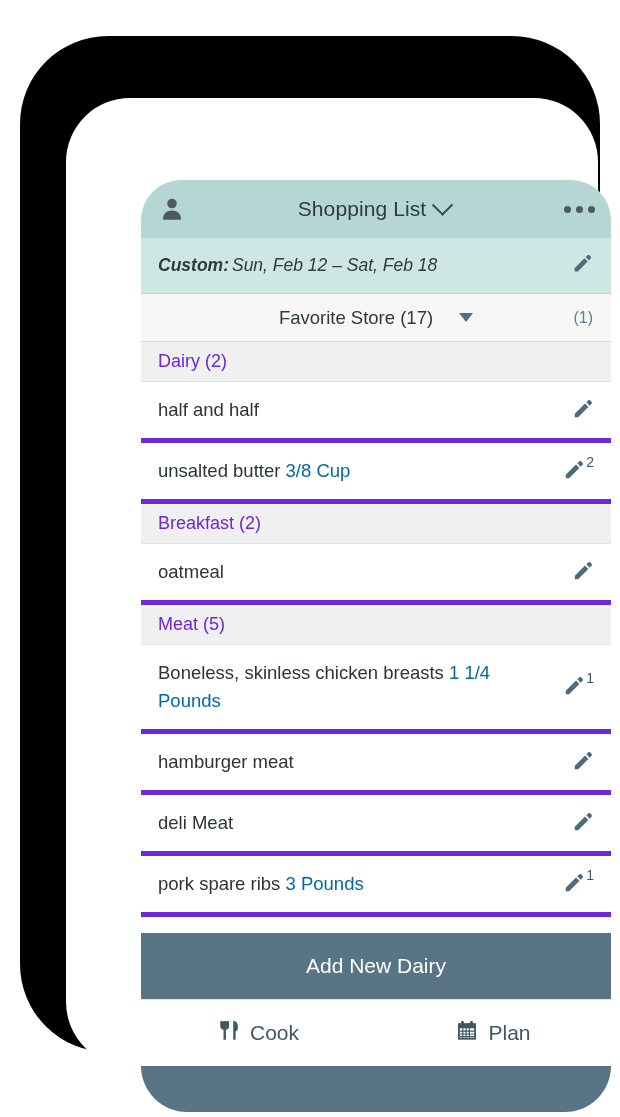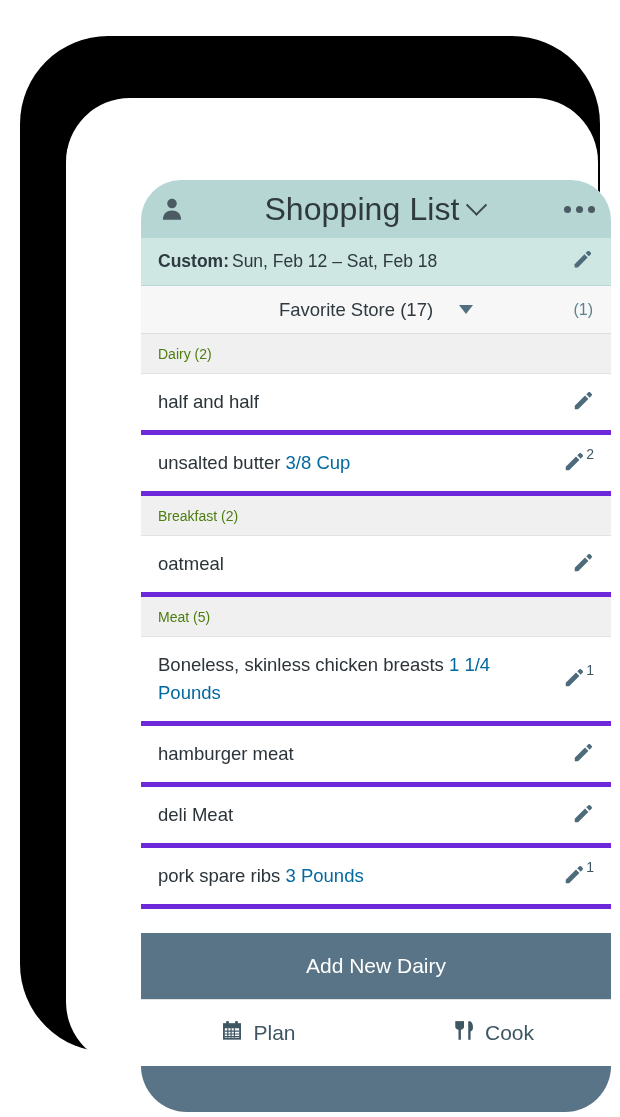--- a/index.html
+++ b/index.html
@@ -70,21 +70,21 @@
     justify-content: center;
   }
   .appbar-title-wrap {
     flex: 1 1 auto;
     display: flex;
     align-items: center;
     justify-content: center;
     gap: 9px;
   }
   .appbar-title {
-    font-size: 32px;
+    font-size: 21px;
     color: #2f3a40;
     font-weight: 400;
     letter-spacing: 0.1px;
   }
   .chevron-down {
     display: inline-block;
     width: 13px;
     height: 13px;
     border-right: 2.4px solid #3c4a52;
     border-bottom: 2.4px solid #3c4a52;
@@ -102,28 +102,29 @@
   .dots-menu i {
     width: 7px;
     height: 7px;
     border-radius: 50%;
     background: #4a5b64;
     display: block;
   }
 
   
   .datebar {
-    height: 48px;
+    height: 56px;
     background: #cfe7e3;
     display: flex;
     align-items: center;
     padding: 0 18px 0 17px;
     box-sizing: border-box;
     flex: 0 0 auto;
     border-bottom: 1px solid #bcd8d4;
+    font-style: italic;
   }
   .datebar-text {
     flex: 1 1 auto;
     font-size: 17.5px;
     color: #2f3a40;
     white-space: nowrap;
   }
   .datebar-label {
     font-weight: bold;
     margin-right: 3px;
@@ -170,22 +171,22 @@
 
   
   .list {
     flex: 1 1 auto;
     overflow: hidden;
     background: #ffffff;
   }
   .section-header {
     background: #f0f0f0;
     padding: 9px 17px;
-    font-size: 14px;
-    color: #4d7c0f;
+    font-size: 18px;
+    color: #6d28d9;
     border-bottom: 1px solid #e2e2e2;
     box-sizing: border-box;
     height: 40px;
     display: flex;
     align-items: center;
   }
   .item-row {
     display: flex;
     align-items: center;
     padding: 14px 17px 14px 17px;
@@ -376,36 +377,36 @@
                   <path d="M15.6 4.7 L17.6 2.7 C18.3 2 19.3 2 20 2.7 L21.3 4 C22 4.7 22 5.7 21.3 6.4 L19.3 8.4 Z" fill="#4e6b7b"></path>
                 </svg></span>
               <span class="badge-sup">1</span>
             </div>
           </div>
         </div>
 
       <div class="add-btn">Add New Dairy</div>
 
       <div class="tabbar" id="tabbar-root">
+          <div class="tab">
+            <span><svg width="22" height="23" viewBox="0 0 24 24">
+                <path d="M4 2 L4 9 M7.3 2 L7.3 9 M10.6 2 L10.6 9" stroke="#3f5663" stroke-width="2.1" fill="none"></path>
+                <path d="M2.6 2 L12 2 L12 8 C12 10 10.2 11 8.6 11.2 L8.6 22 L6 22 L6 11.2 C4.4 11 2.6 10 2.6 8 Z" fill="#3f5663"></path>
+                <path d="M17.6 2 C20.4 2 21.8 5 21.8 8.6 C21.8 11.2 20.6 12.6 19.2 13 L19.2 22 L16.6 22 L16.6 2 Z" fill="#3f5663"></path>
+              </svg></span>
+            <span>Cook</span>
+          </div>
           <div class="tab">
             <span><svg width="22" height="23" viewBox="0 0 24 24">
                 <rect x="2.2" y="4" width="19.6" height="18" fill="#3f5663"></rect>
                 <rect x="4.2" y="9.6" width="15.6" height="10.4" fill="#ffffff"></rect>
                 <path d="M7.4 9.6 L7.4 20 M11 9.6 L11 20 M14.6 9.6 L14.6 20 M4.2 12.6 L19.8 12.6 M4.2 15.8 L19.8 15.8 M4.2 18.6 L19.8 18.6" stroke="#3f5663" stroke-width="1.3"></path>
                 <rect x="5.6" y="1.6" width="3" height="4" rx="1" fill="#3f5663"></rect>
                 <rect x="15.4" y="1.6" width="3" height="4" rx="1" fill="#3f5663"></rect>
               </svg></span>
             <span>Plan</span>
           </div>
-          <div class="tab">
-            <span><svg width="22" height="23" viewBox="0 0 24 24">
-                <path d="M4 2 L4 9 M7.3 2 L7.3 9 M10.6 2 L10.6 9" stroke="#3f5663" stroke-width="2.1" fill="none"></path>
-                <path d="M2.6 2 L12 2 L12 8 C12 10 10.2 11 8.6 11.2 L8.6 22 L6 22 L6 11.2 C4.4 11 2.6 10 2.6 8 Z" fill="#3f5663"></path>
-                <path d="M17.6 2 C20.4 2 21.8 5 21.8 8.6 C21.8 11.2 20.6 12.6 19.2 13 L19.2 22 L16.6 22 L16.6 2 Z" fill="#3f5663"></path>
-              </svg></span>
-            <span>Cook</span>
-          </div>
         </div>
 
       <div class="footer-strip"></div>
     </div>
   </div>
 </div>
 
 </body></html>

